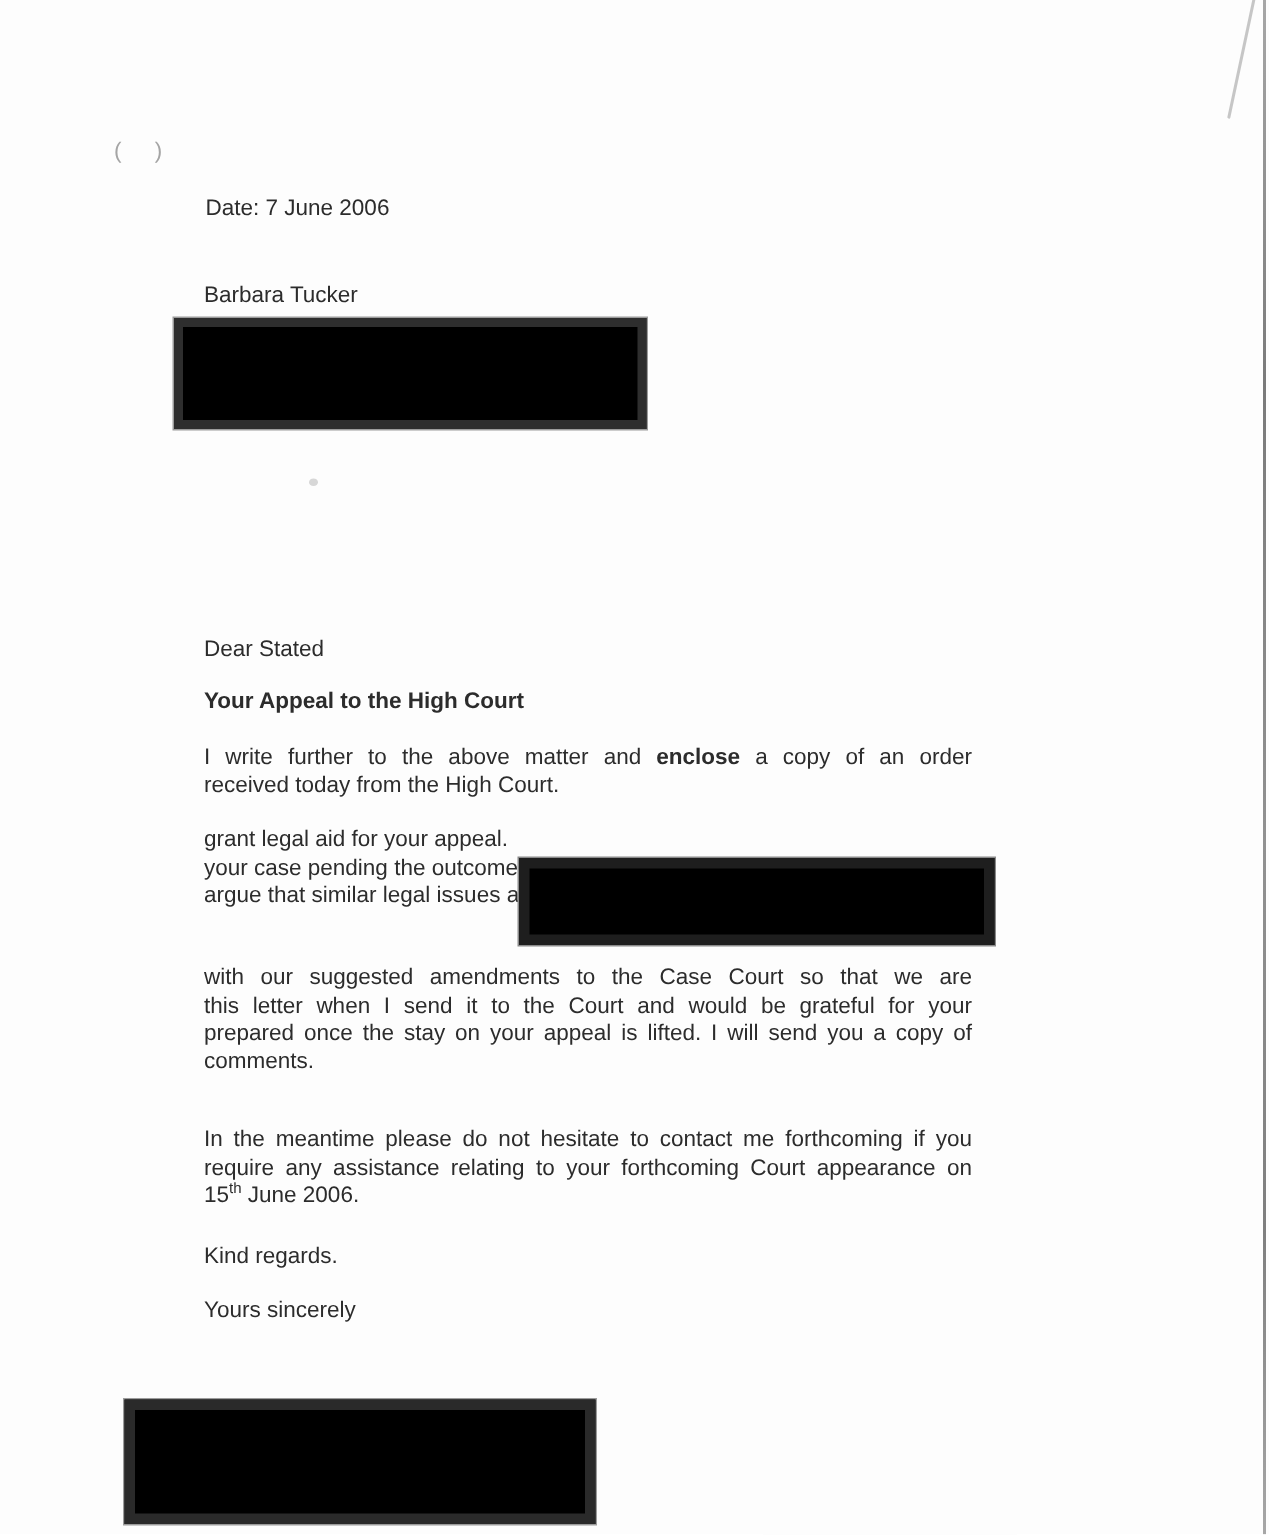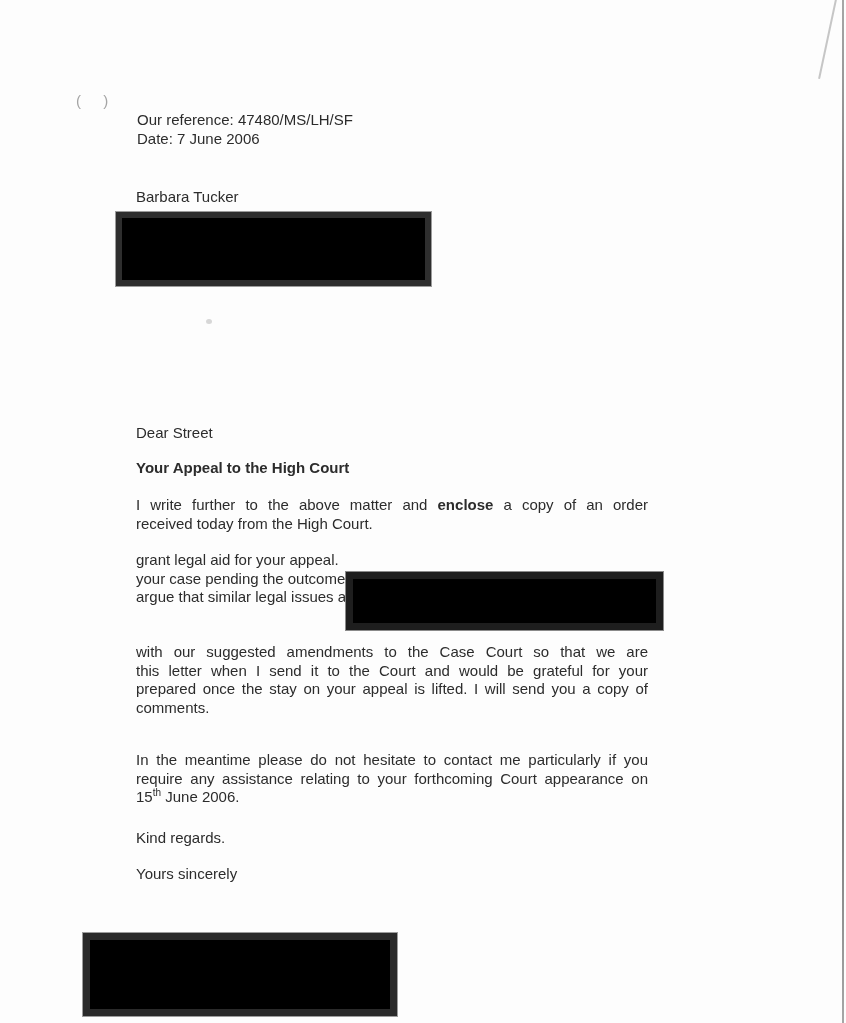--- a/index.html
+++ b/index.html
@@ -72,30 +72,29 @@
     border-radius: 50%;
   }
 </style>
 </head>
 <body>
 
 <div class="page">
 
   <div class="abs corner-mark">( )</div>
 
-  <div class="abs ref-line">Our reference: 47480/MS/LH/SF</div>
   <div class="abs date-line">Date: 7 June 2006</div>
 
   <div class="abs recipient">Barbara Tucker</div>
 
   <div class="redaction redaction-address"></div>
 
   <div class="abs speck"></div>
 
-  <div class="abs salutation">Dear Street</div>
+  <div class="abs salutation">Dear Stated</div>
   <div class="abs bodycol p1">
     <div class="jline"><span>I write further to the above matter and </span><b>enclose</b><span> a copy of an order</span></div>
     <div class="lline">received today from the High Court.</div>
   </div>
 
   <div class="abs subject">Your Appeal to the High Court</div>
 
   <div class="abs bodycol p2">
     <div class="lline">grant legal aid for your appeal.</div>
     <div class="lline">your case pending the outcome</div>
@@ -105,21 +104,21 @@
   <div class="redaction redaction-case"></div>
 
   <div class="abs bodycol p3">
     <div class="jline">with our suggested amendments to the Case Court so that we are</div>
     <div class="jline">this letter when I send it to the Court and would be grateful for your</div>
     <div class="jline">prepared once the stay on your appeal is lifted.  I will send you a copy of</div>
     <div class="lline">comments.</div>
   </div>
 
   <div class="abs bodycol p4">
-    <div class="jline">In the meantime please do not hesitate to contact me particularly if you</div>
+    <div class="jline">In the meantime please do not hesitate to contact me forthcoming if you</div>
     <div class="jline">require any assistance relating to your forthcoming Court appearance on</div>
     <div class="lline"><span>15</span><sup>th</sup><span> June 2006.</span></div>
   </div>
 
   <div class="abs closing1">Kind regards.</div>
   <div class="abs closing2">Yours sincerely</div>
 
   <div class="redaction redaction-signature"></div>
 
   <div class="abs scan-wisp"></div>

